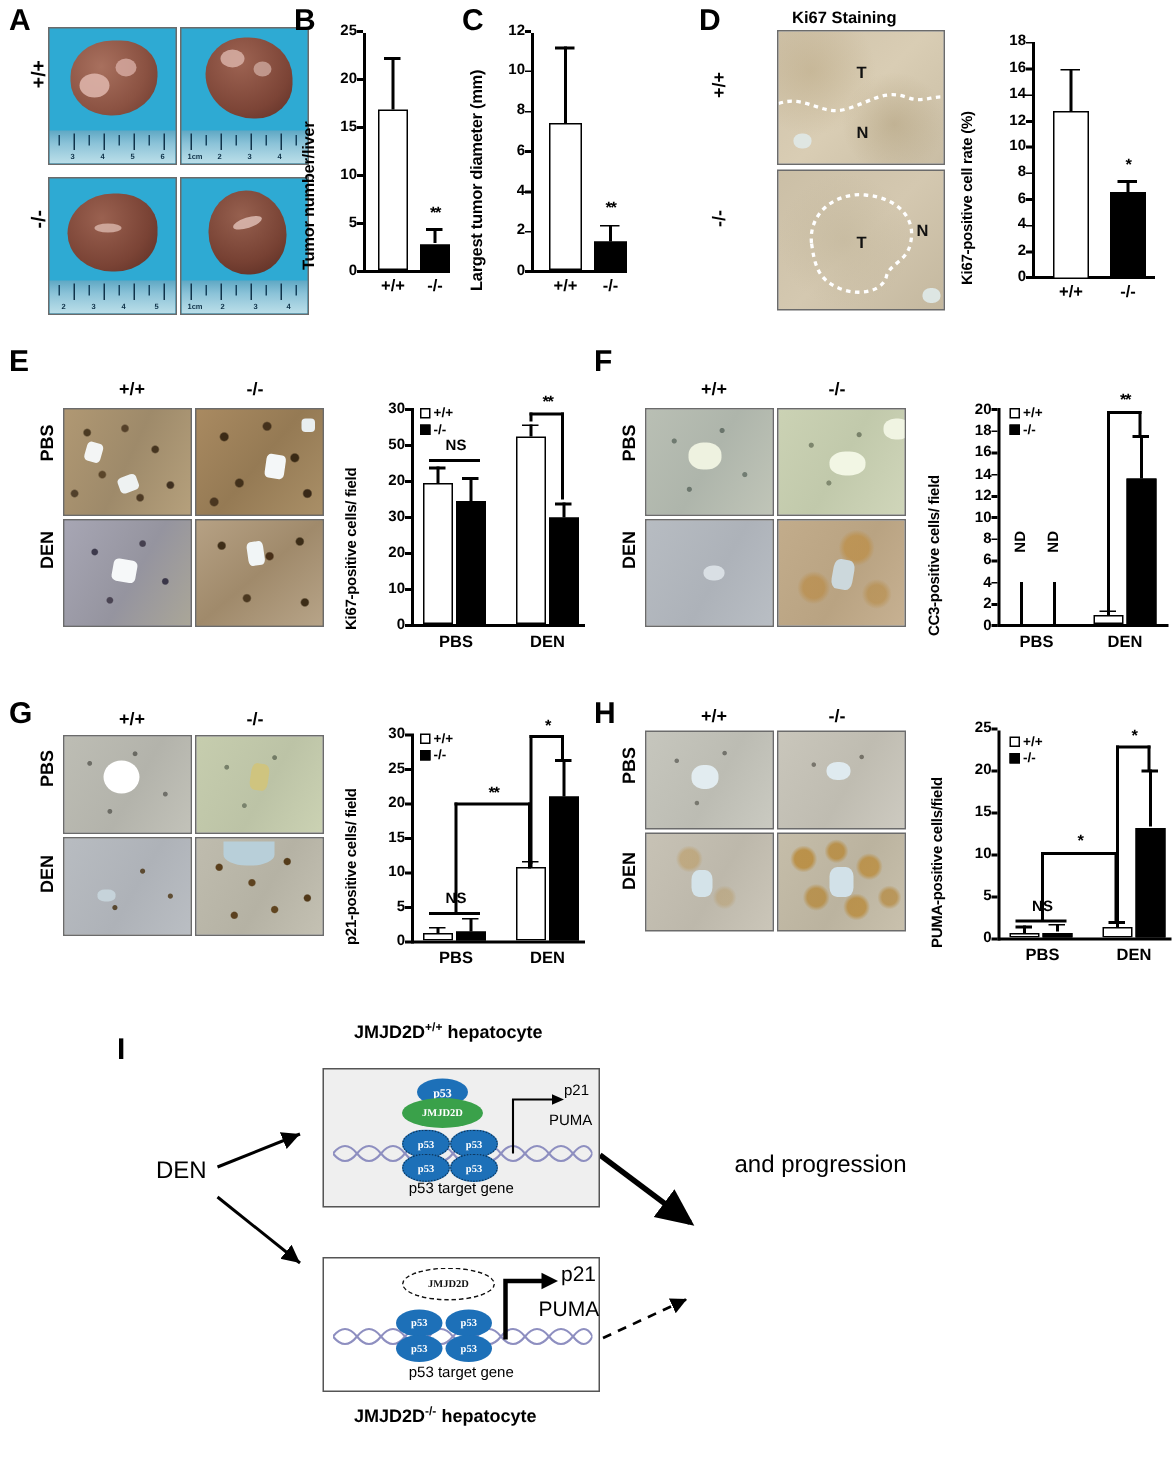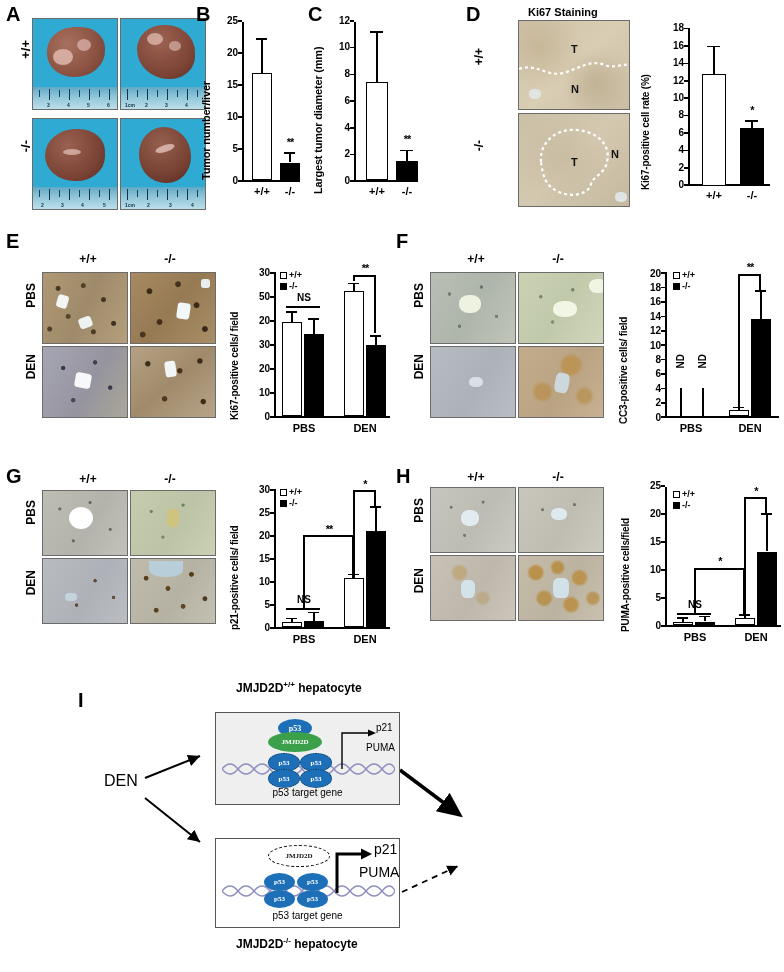--- a/index.html
+++ b/index.html
@@ -672,13 +672,14 @@
   <div class="abs" style="left:158px;top:2px;font-size:14px;">p21</div>
   <div class="abs" style="left:143px;top:25px;font-size:14px;">PUMA</div>
   <div class="abs" style="left:0;right:0;top:71px;text-align:center;font-size:10px;">p53 target gene</div>
 </div>
 
 <div class="abs diaglbl" style="left:236px;top:936px;white-space:nowrap;">
   <span>JMJD2D</span><sup style="font-size:8px;">-/-</sup>&nbsp;<span>hepatocyte</span>
 </div>
 
 <div class="abs" style="left:432px;top:766px;width:230px;text-align:center;font-size:16px;line-height:22px;">
+  <div>and progression</div>
 </div>
 
 </body></html>

